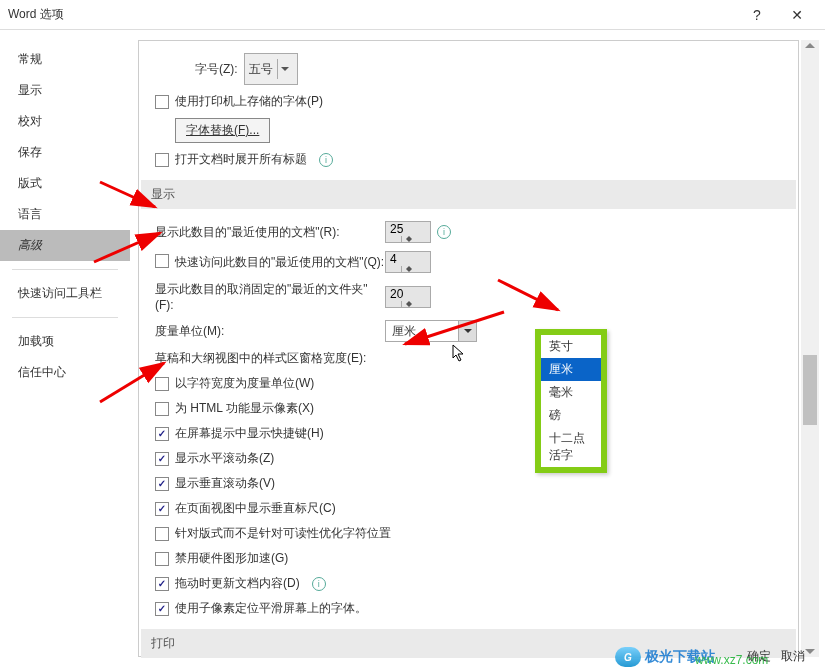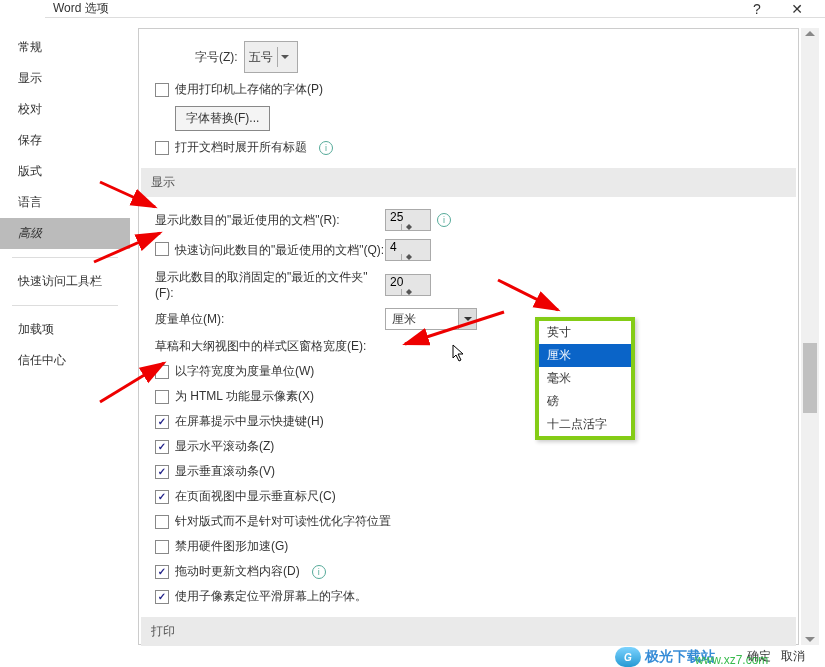--- a/index.html
+++ b/index.html
@@ -1,17 +1,17 @@
 <!DOCTYPE html>
 <html><head>
   <meta charset="utf-8">
   <style>
     * { margin:0; padding:0; box-sizing:border-box; }
     body { font-family:"Microsoft YaHei","Segoe UI",sans-serif; font-size:12px; color:#333; background:#fff; width:825px; height:667px; position:relative; overflow:hidden; }
-    .titlebar { display:flex; align-items:center; height:18px; padding:0 8px; border-bottom:1px solid #ddd;margin-left:45px; }
+    .titlebar { display:flex; align-items:center; height:30px; padding:0 8px; border-bottom:1px solid #ddd; }
     .title { flex:1; font-size:12px; }
     .tbtn { width:40px; height:30px; display:flex; align-items:center; justify-content:center; font-size:14px; cursor:default; }
     .main { display:flex; height:calc(100% - 30px - 0px); }
     .sidebar { width:130px; background:#fff; padding:14px 0; border-right:none; }
     .nav-item { padding:7px 18px; font-size:12px; color:#333; }
     .nav-item.sel { background:#bbb;font-style:italic; }
     .nav-sep { height:1px; background:#ddd; margin:8px 12px; }
     .content-wrap { flex:1; display:flex; height:100%; }
     .content { flex:1; border:1px solid #ccc; margin:10px 2px 10px 8px; overflow:visible; position:relative; background:#fff; padding:8px 0 8px 0; }
     .scrollbar { width:18px; margin:10px 6px 10px 0; background:#f0f0f0; display:flex; flex-direction:column; align-items:center; }
@@ -37,21 +37,21 @@
     .spin input { border:none; width:44px; height:20px; padding:0 4px; font-size:12px; background:transparent; outline:none; }
     .spin-btns { width:14px; height:20px; border-left:1px solid #aaa; display:flex; flex-direction:column; }
     .spin-btns div { flex:1; display:flex; align-items:center; justify-content:center; }
     .spin-btns div::after { content:""; width:0;height:0;border-left:3px solid transparent;border-right:3px solid transparent; }
     .spin-btns .su::after{ border-bottom:3px solid #555; }
     .spin-btns .sd::after{ border-top:3px solid #555; }
     .unit-drop { border:1px solid #aaa; height:22px; display:flex; align-items:center; width:92px; background:#fff; }
     .unit-drop span { flex:1; padding:0 6px; }
     .unit-drop .da { width:18px; height:100%; border-left:1px solid #aaa; background:#ddd; display:flex; align-items:center; justify-content:center; }
     .unit-drop .da::after { content:""; width:0;height:0;border-left:4px solid transparent;border-right:4px solid transparent;border-top:4px solid #333; }
-    .dropdown-pop { position:absolute; left:396px; top:288px; width:100px; border:4px solid #84cc16; background:#fff; z-index:20; box-shadow:2px 2px 4px rgba(0,0,0,0.2); }
+    .dropdown-pop { position:absolute; left:396px; top:288px; width:72px; border:6px solid #84cc16; background:#fff; z-index:20; box-shadow:2px 2px 4px rgba(0,0,0,0.2); }
     .dropdown-pop div { padding:3px 8px; font-size:12px; }
     .dropdown-pop div.hi { background:#0a64c8; color:#fff; }
     
     .ann { position:absolute; z-index:30; pointer-events:none; }
     .arrow-line { stroke:#e00; stroke-width:3; }
     .arrow-head { fill:#e00; }
     .cursor { position:absolute; z-index:40; }
     .footer-btns { position:absolute; bottom:2px; right:20px; display:flex; gap:10px; align-items:center; }
     .logo-wm { position:absolute; bottom:0; right:110px; display:flex; align-items:center; gap:4px; opacity:.85; z-index:5;}
     .logo-wm .g { width:26px; height:20px; border-radius:12px; background:linear-gradient(#6cf,#08c); display:flex; align-items:center; justify-content:center; color:#fff; font-weight:bold; font-style:italic; font-size:10px;}
@@ -89,21 +89,21 @@
         <span class="lbl">字号(Z):</span>
         <span class="drop">
           <span>五号</span>
           <span class="drop-arrow"></span>
         </span>
       </div>
       <div class="row">
         <span class="chk"></span>
         <span class="lbl">使用打印机上存储的字体(P)</span>
       </div>
-      <div class="row" style="padding-left:36px;">
+      <div class="row" style="padding-left:36px;text-decoration:underline;">
         <span class="btn">字体替换(F)...</span>
       </div>
       <div class="row">
         <span class="chk"></span>
         <span class="lbl">打开文档时展开所有标题</span>
         <span class="info">i</span>
       </div>
 
       <div class="section-hdr">显示</div>
 

